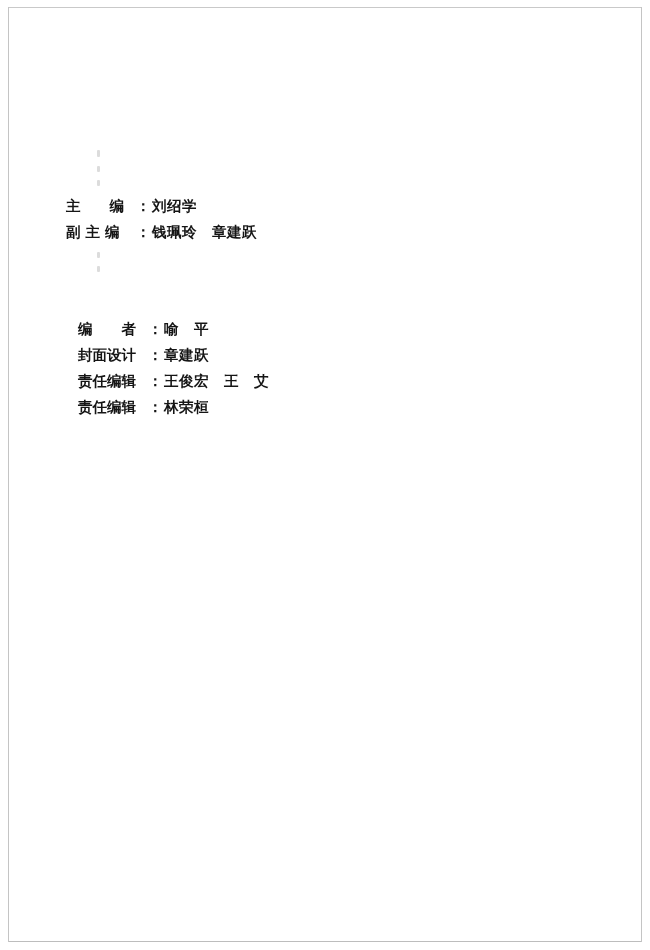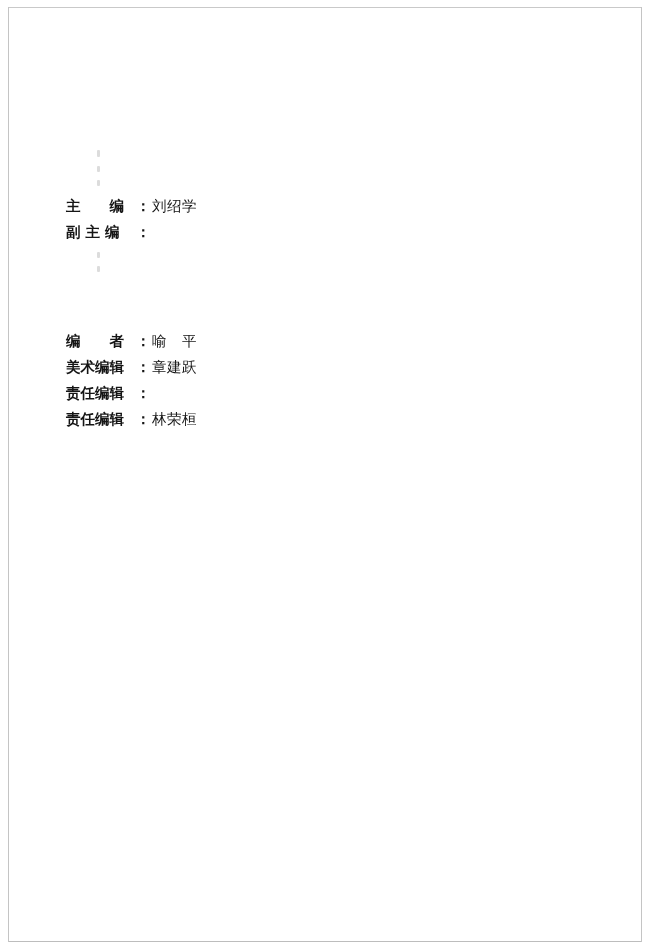--- a/index.html
+++ b/index.html
@@ -53,21 +53,21 @@
     width: 3px;
     background: #dcdcdc;
     border-radius: 1px;
   }
 
   .block {
     position: absolute;
     left: 66px;
   }
   .block.credits-top { top: 193px; }
-  .block.credits-bottom { top: 328px; }
+  .block.credits-bottom { top: 316px; margin-left: 12px; }
 
   .credit-line {
     display: flex;
     align-items: baseline;
     font-size: 14.5px;
     line-height: 26px;
     color: #151515;
     letter-spacing: 0.4px;
     white-space: nowrap;
   }
@@ -81,21 +81,21 @@
   .credit-label.tight {
     display: inline-block;
     width: 70px;
     letter-spacing: 0;
   }
   .colon {
     font-weight: 700;
     margin-right: 1px;
   }
   .credit-value {
-    font-weight: 400;
+    font-weight: 700;
     letter-spacing: 0.5px;
   }
 </style>
 </head>
 <body>
 
 <div class="page">
 
   <div class="scan-edge top"></div>
   <div class="scan-edge bottom"></div>
@@ -112,41 +112,43 @@
 
     <div class="credit-line">
       <span class="credit-label tight">主　　编</span>
       <span class="colon">：</span>
       <span class="credit-value">刘绍学</span>
     </div>
 
     <div class="credit-line">
       <span class="credit-label tight">副 主 编</span>
       <span class="colon">：</span>
+      <span class="credit-value">钱珮玲　章建跃</span>
     </div>
 
   </div>
 
   <div class="block credits-bottom">
 
     <div class="credit-line">
       <span class="credit-label tight">编　　者</span>
       <span class="colon">：</span>
       <span class="credit-value">喻　平</span>
     </div>
 
     <div class="credit-line">
-      <span class="credit-label tight">美术编辑</span>
+      <span class="credit-label tight">封面设计</span>
       <span class="colon">：</span>
       <span class="credit-value">章建跃</span>
     </div>
 
     <div class="credit-line">
       <span class="credit-label tight">责任编辑</span>
       <span class="colon">：</span>
+      <span class="credit-value">王俊宏　王　艾</span>
     </div>
 
     <div class="credit-line">
       <span class="credit-label tight">责任编辑</span>
       <span class="colon">：</span>
       <span class="credit-value">林荣桓</span>
     </div>
 
   </div>
 

